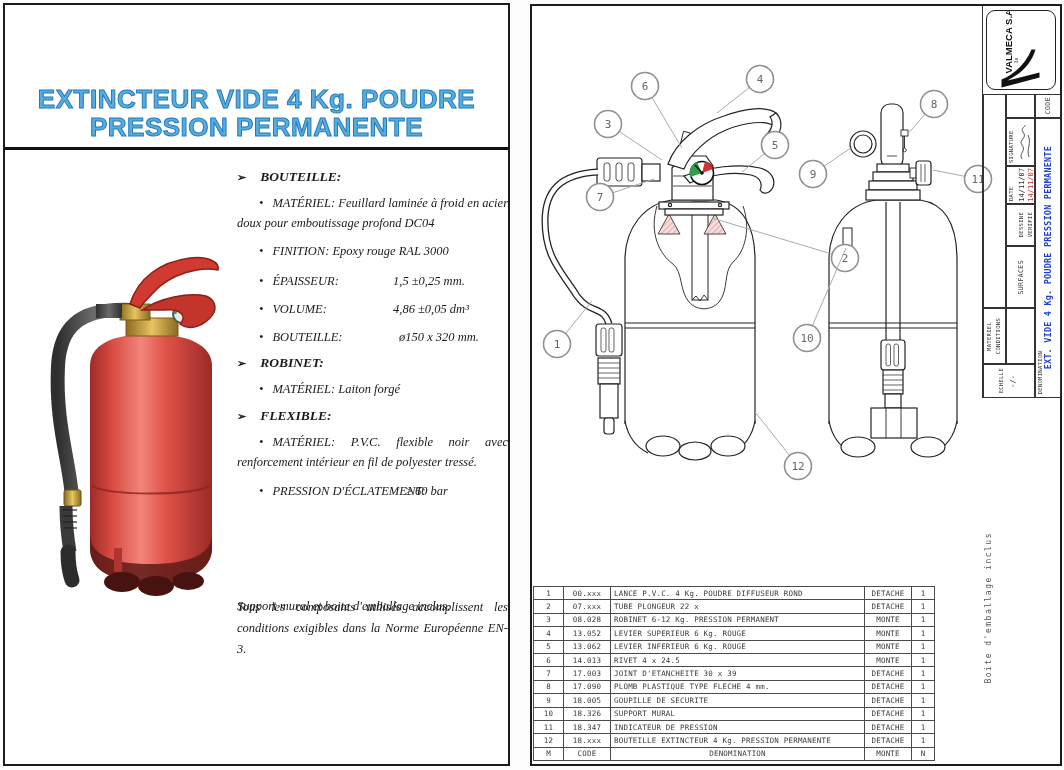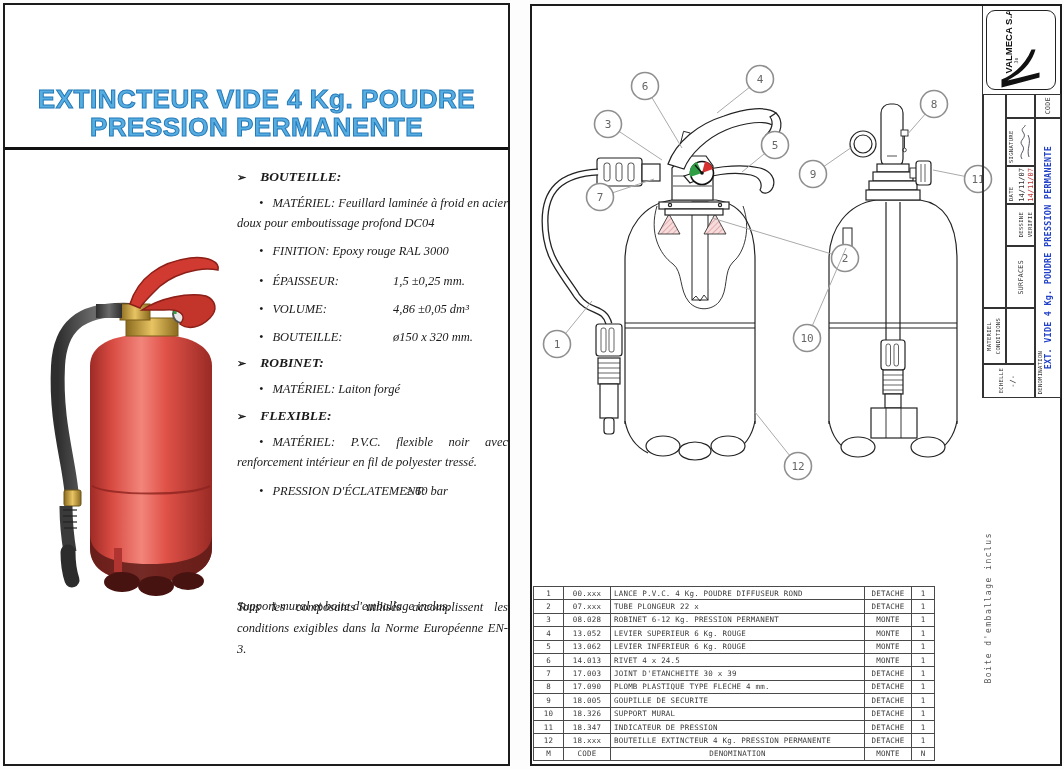--- a/index.html
+++ b/index.html
@@ -119,21 +119,21 @@
         <path d="M112,62 C130,50 158,44 176,48 C186,52 188,62 180,70 C170,80 158,82 150,76 C158,68 150,60 134,62 Z" fill="#c3342b" stroke="#8c1f18" stroke-width="1.5"></path>
       </g>
     </svg>
 
     <div class="specs" id="specs">
         <p class="spec-header"><span class="arrow">➢</span>BOUTEILLE:</p>
         <p class="spec-flow"><span class="dot">•</span>MATÉRIEL: Feuillard laminée à froid en acier doux pour emboutissage profond DC04</p>
         <p class="spec-flow"><span class="dot">•</span>FINITION: Epoxy rouge RAL 3000</p>
         <p class="spec-kv"><span class="dot">•</span><span>ÉPAISSEUR:</span><span class="val" style="left: 156px;">1,5 ±0,25 mm.</span></p>
         <p class="spec-kv"><span class="dot">•</span><span>VOLUME:</span><span class="val" style="left: 156px;">4,86 ±0,05 dm³</span></p>
-        <p class="spec-kv"><span class="dot">•</span><span>BOUTEILLE:</span><span class="val" style="left: 156px;">ø150 x 320 mm.</span></p>
+        <p class="spec-kv"><span class="dot">•</span><span>BOUTEILLE:</span><span class="val" style="left: 162px;">ø150 x 320 mm.</span></p>
         <p class="spec-header"><span class="arrow">➢</span>ROBINET:</p>
         <p class="spec-flow"><span class="dot">•</span>MATÉRIEL: Laiton forgé</p>
         <p class="spec-header"><span class="arrow">➢</span>FLEXIBLE:</p>
         <p class="spec-flow"><span class="dot">•</span>MATÉRIEL: P.V.C. flexible noir avec renforcement intérieur en fil de polyester tressé.</p>
         <p class="spec-kv"><span class="dot">•</span><span>PRESSION D'ÉCLATEMENT:</span><span class="val" style="left: 168px;">≥ 60 bar</span></p>
       </div>
 
     <p class="note note1">Support mural et boite d'emballage inclus.</p>
     <p class="note note2">Tous les composants utilisés accomplissent les conditions exigibles dans la Norme Européenne EN-3.</p>
   </div>

